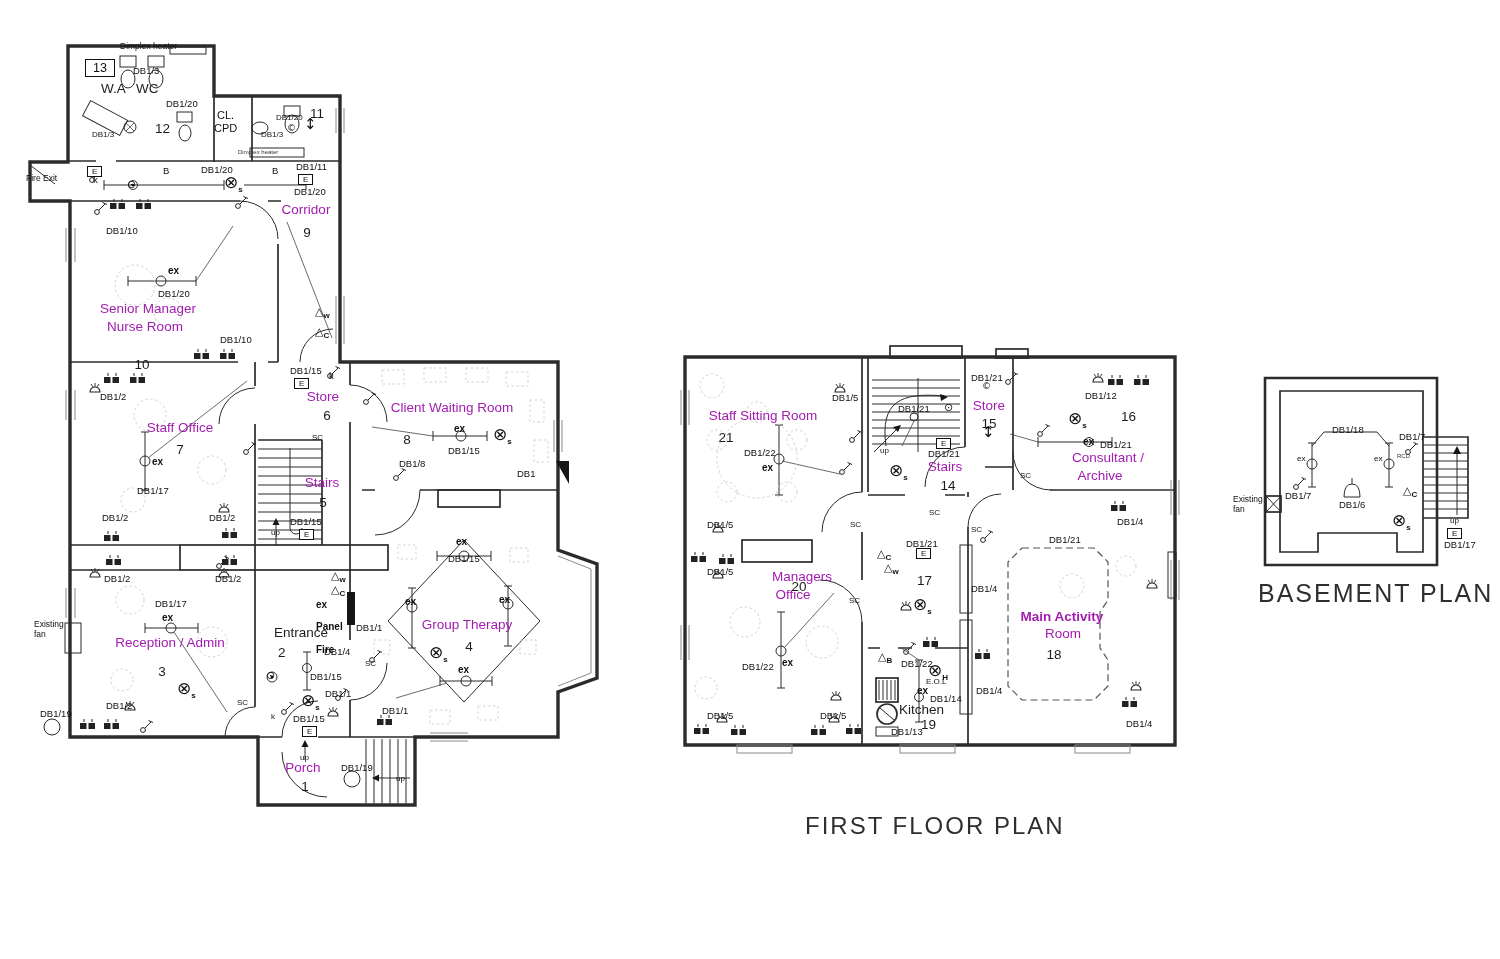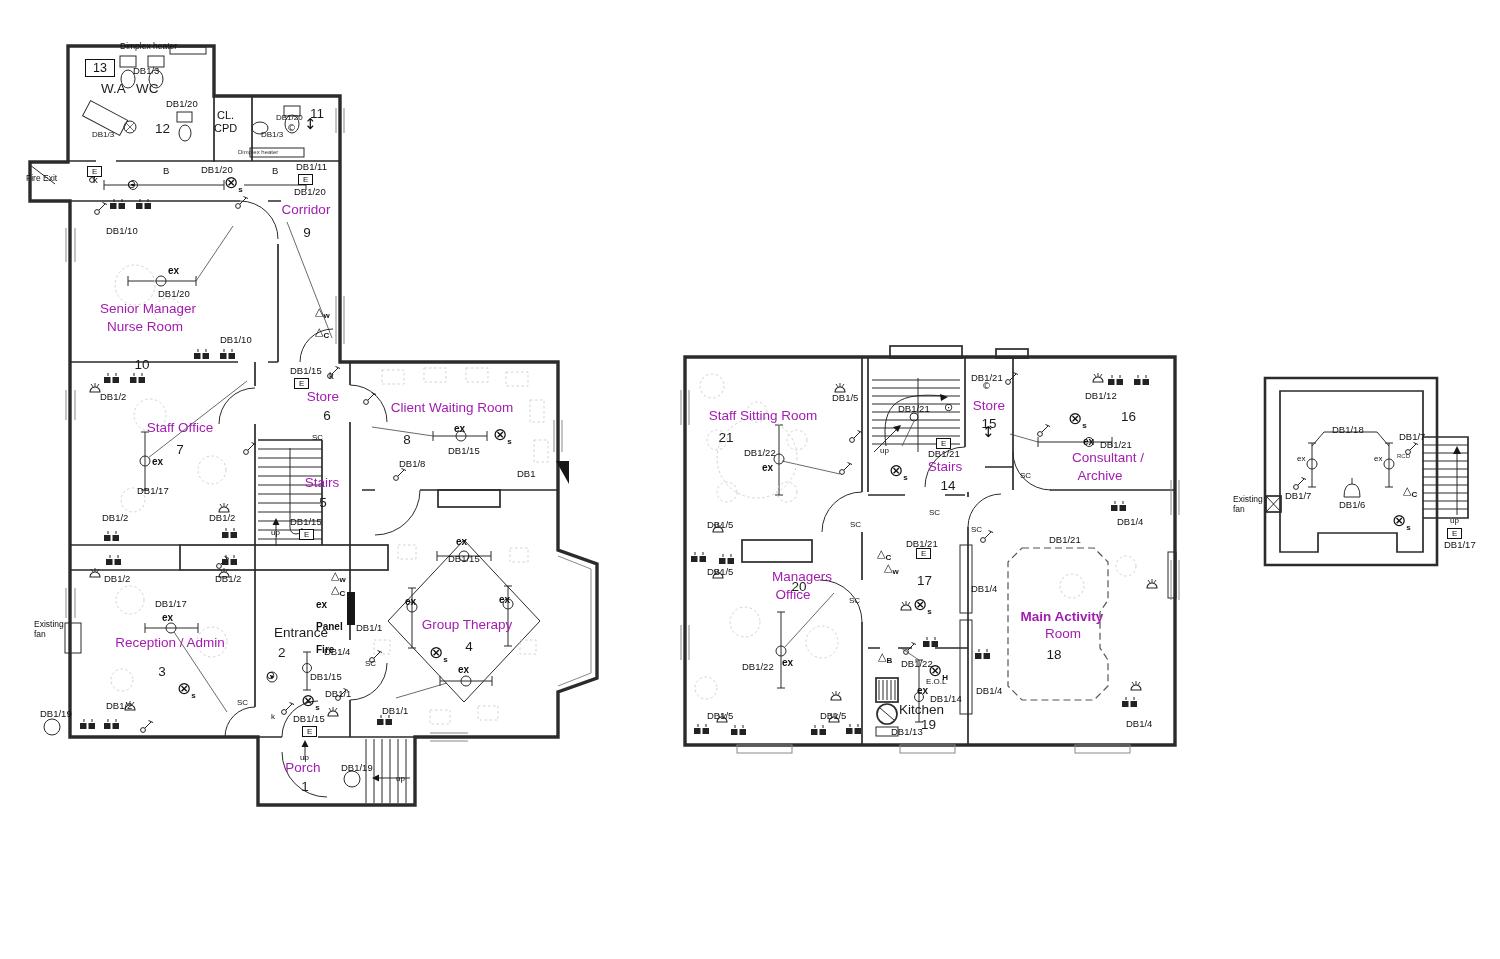--- a/index.html
+++ b/index.html
@@ -329,20 +329,22 @@
         <circle cx="1389" cy="464" r="5" class="w1"></circle>
     <path class="w1" d="M1312,446 L1324,432 H1377 L1389,446"></path>
     <path class="w1" d="M1344,497 Q1344,484 1352,484 Q1360,484 1360,497 Z M1352,478 V484"></path>
     <rect x="1266" y="496" width="15" height="16" class="w2"></rect>
     <path class="w1" d="M1266,496 L1281,512 M1281,496 L1266,512"></path>
     <use href="#sw" x="1296" y="487"></use>
         <use href="#sw" x="1408" y="452"></use>
   </g>
 </svg>
 
+<div class="title" style="left:805px;top:812px">FIRST FLOOR PLAN</div>
+<div class="title bm" style="left:1258px;top:579px">BASEMENT PLAN</div>
 
 <div id="labels">
       <span class="ann s9" style="left: 120px; top: 42px;">Dimplex heater</span>
       <span class="ann " style="left: 133px; top: 66px;">DB1/3</span>
       <span class="ann rm0" style="left: 101px; top: 82px;">W.A</span>
       <span class="ann rm0" style="left: 136px; top: 82px;">WC</span>
       <span class="ann rm0" style="left: 155px; top: 122px; text-align: right;">12</span>
       <span class="ann sm" style="left: 92px; top: 131px;">DB1/3</span>
       <span class="ann md" style="left: 217px; top: 110px;">CL.</span>
       <span class="ann md" style="left: 214px; top: 123px;">CPD</span>

